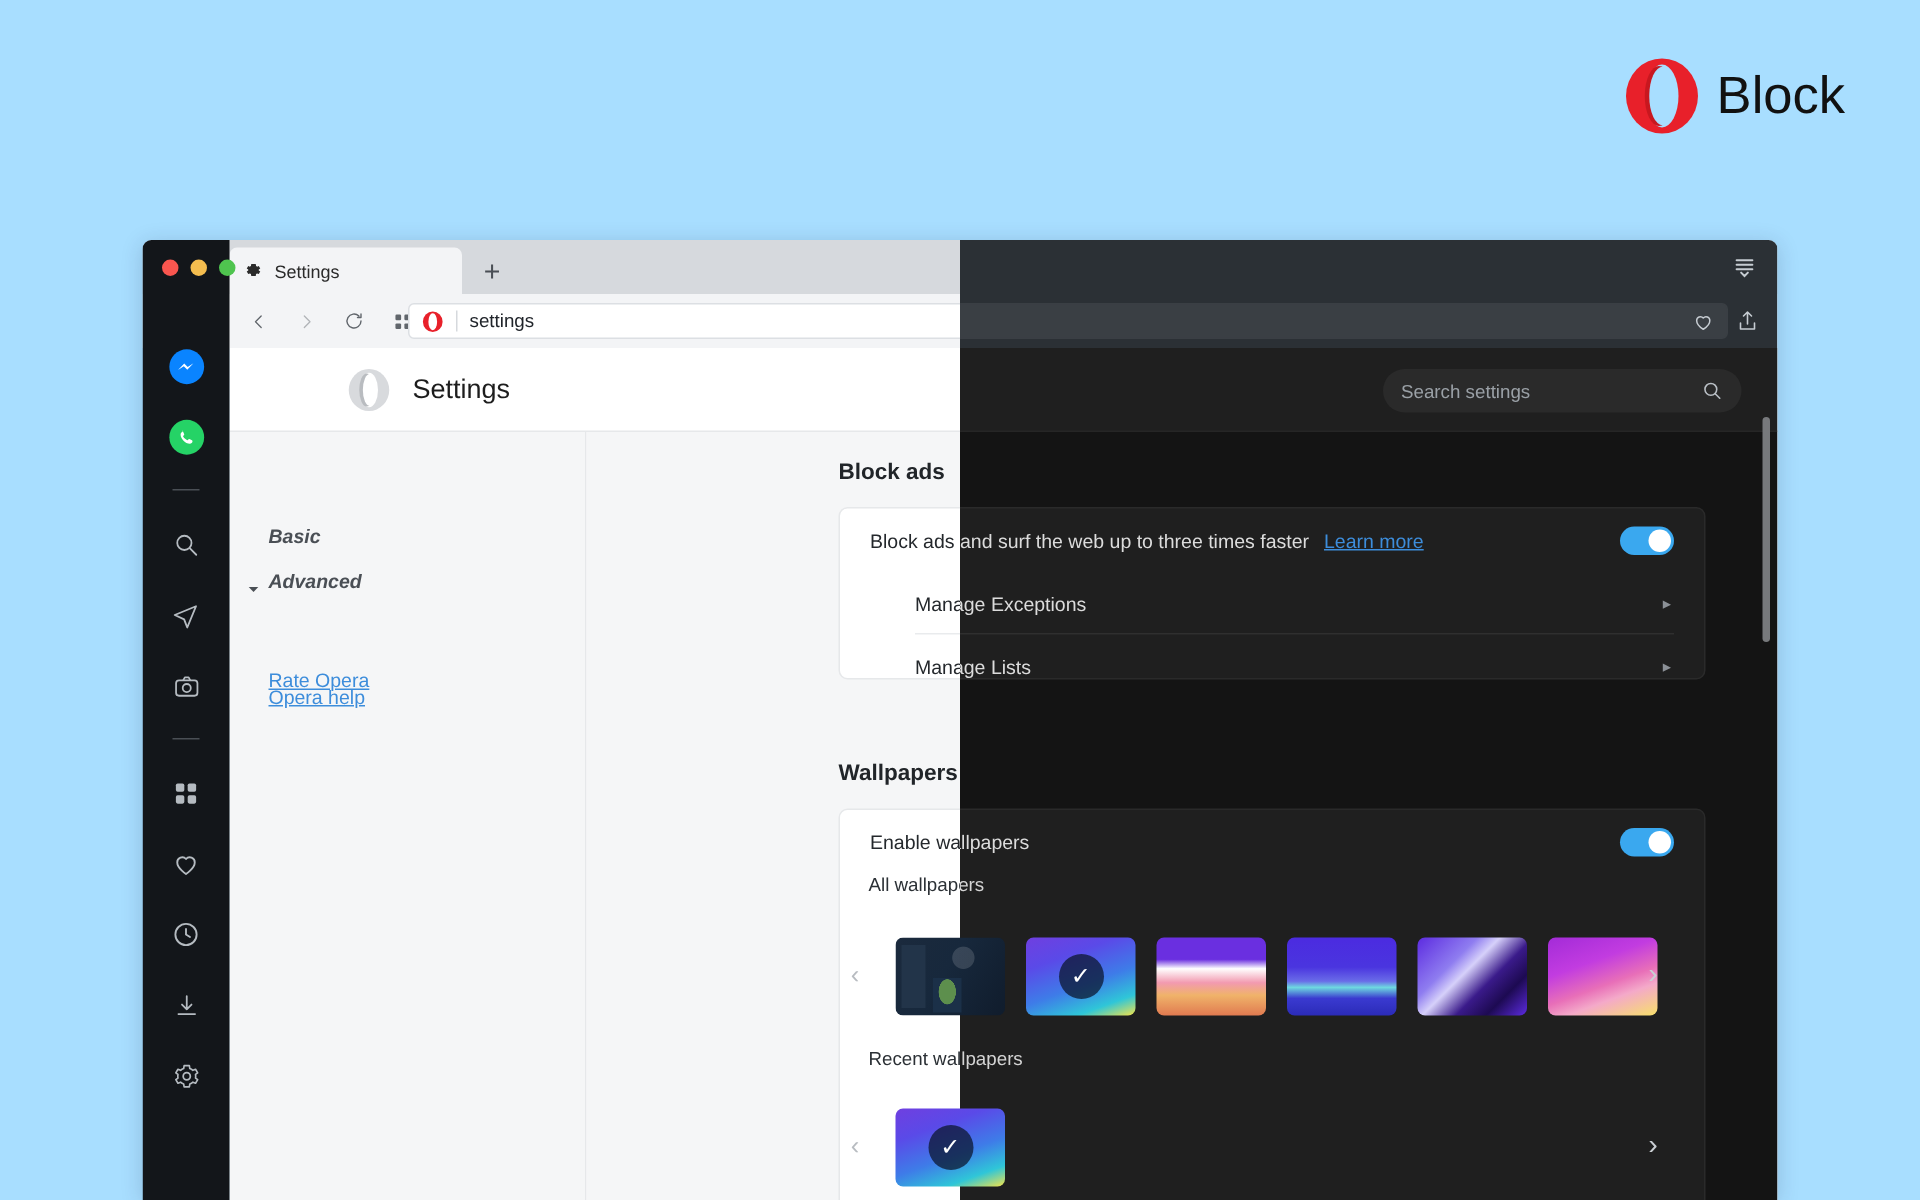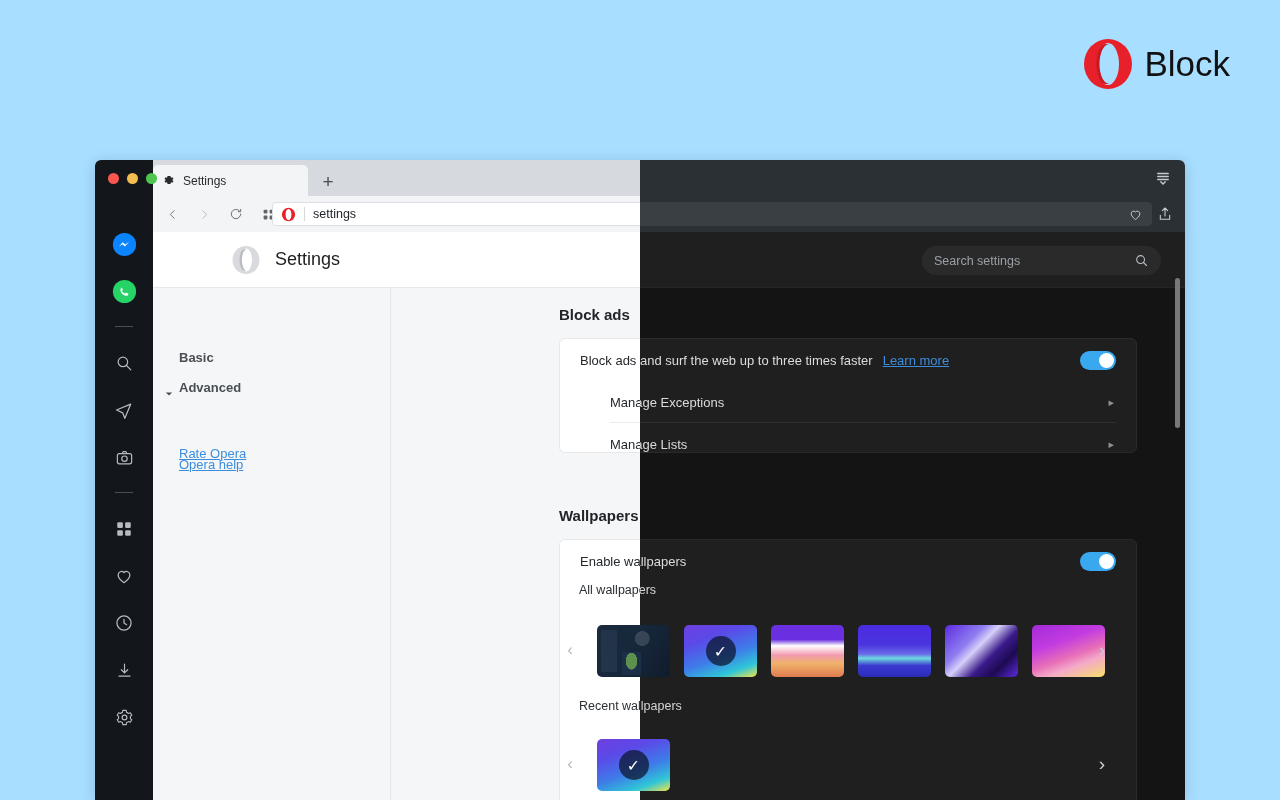--- a/index.html
+++ b/index.html
@@ -115,21 +115,21 @@
   .dark  .s-search { background: #2a2a2a; }
   .s-search-ph { font-size: 12.5px; flex: 1; }
   .light .s-search-ph { color: #7a7f85; } .dark .s-search-ph { color: #9aa0a6; }
   .s-search-ic { width: 15px; height: 15px; }
   .light .s-search-ic { color: #5f6368; } .dark .s-search-ic { color: #b9bfc5; }
 
   
   .s-nav { position: absolute; left: 0; top: 56px; width: 238px; height: 512px; }
   .light .s-nav { background: #f5f6f7; border-right: 1px solid #e6e8ea; }
   .dark  .s-nav { background: #1a1a1a; border-right: 1px solid #262626; }
-  .s-nav-item { position: absolute; font-size: 13px; font-weight: bold; }
+  .s-nav-item { position: absolute; font-size: 13px; font-weight: bold; font-style: italic; }
   .light .s-nav-item { color: #4a4f55; } .dark .s-nav-item { color: #c9ced3; }
   .s-nav-basic { left: 26px; top: 62px; }
   .s-nav-adv { left: 26px; top: 92px; }
   .s-caret { position: absolute; left: 12px; top: 96px; width: 8px; height: 8px; }
   .light .s-caret { color: #4a4f55; }
   .s-link { position: absolute; left: 26px; font-size: 13px; color: #3d8ddb; text-decoration: underline; }
   .s-link.a { top: 158px; } .s-link.b { top: 169px; }
 
   
   .s-content { position: absolute; left: 238px; top: 56px; width: 794px; height: 512px; overflow: hidden; }

